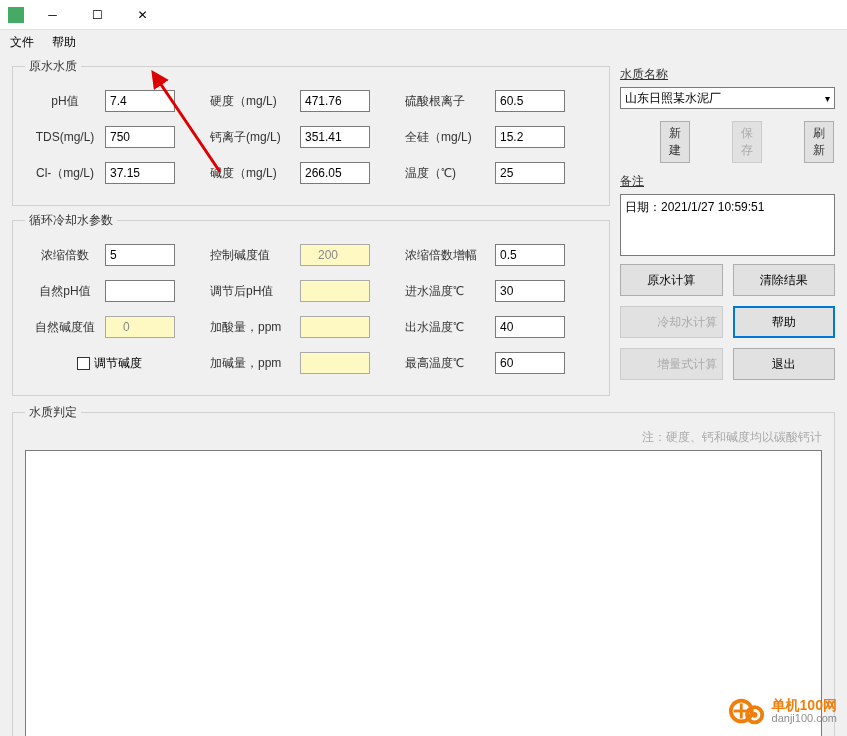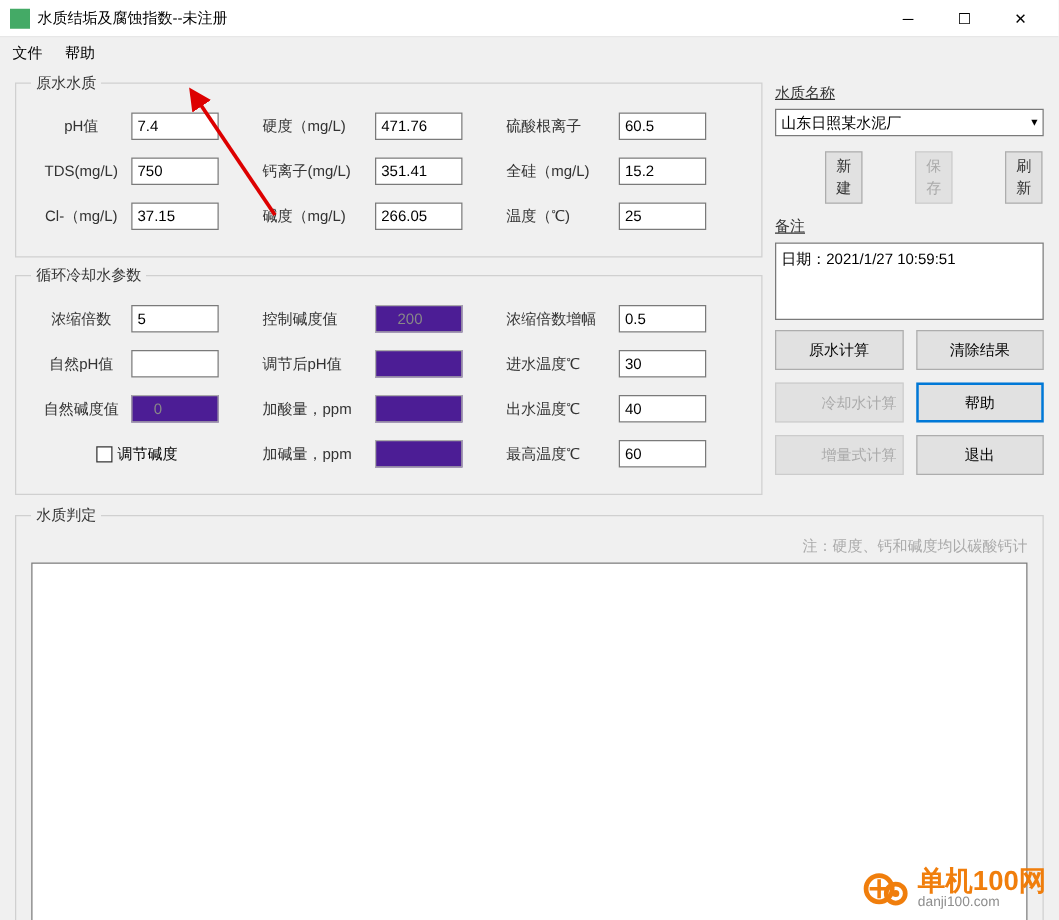--- a/index.html
+++ b/index.html
@@ -15,21 +15,21 @@
 .menuitem { cursor: pointer; }
 
 .content { padding: 4px 12px; }
 
 fieldset { border: 1px solid #d0d0d0; padding: 8px 12px 14px 12px; margin-bottom: 6px; position: relative; }
 legend { padding: 0 4px; color: #333; }
 .lbl { width: 80px; color: #333; text-align: center; }
 .lbl2 { width: 90px; color: #333; }
 .lbl3 { width: 90px; color: #333; }
 .inp { width: 70px; height: 22px; border: 1px solid #7a7a7a; background: #fff; padding: 0 4px; }
-.inp.ro { background: #4c1d95; color: #888; border-color:#aaa;padding-left:17px; }
+.inp.ro { background: #fef9c3; color: #888; border-color:#aaa;padding-left:17px; }
 
 .main-grid { display: flex; gap: 10px; }
 .left-col { flex: 1; }
 .right-col { width: 215px; padding-top: 8px; }
 
 .cols3 { display: grid; grid-template-columns: 185px 195px 180px; gap: 0; }
 .cell { display: flex; align-items: center; height: 36px; }
 
 .rlabel { color: #333; margin-bottom: 4px; display: block; text-decoration: underline; }
 .combo { width: 100%; height: 22px; border: 1px solid #7a7a7a; background: #fff; padding: 0 4px; display: flex; align-items: center; justify-content: space-between; }
@@ -51,29 +51,28 @@
 .note { color: #aaa; font-size: 12px; }
 .bigtext { width: 100%; height: 290px; border: 1px solid #7a7a7a; background: #fff; margin-top: 4px; }
 
 .checkbox { display: flex; align-items: center; gap: 4px; margin-left: 52px; }
 .checkbox .box { width: 13px; height: 13px; border: 1px solid #333; background: #fff; }
 
 .arrowsvg { position: absolute; left: 140px; top: 62px; pointer-events: none; z-index: 10; }
 
 .watermark { position: absolute; right: 10px; bottom: 6px; display: flex; align-items: center; gap: 6px; opacity: 0.95; }
 .wm-icon { width: 38px; height: 38px; }
-.wm-text { color: #f07800; font-weight: bold; font-size: 22px; line-height: 1; }
+.wm-text { color: #f07800; font-weight: bold; font-size: 14px; line-height: 1; }
 .wm-sub { color: #888; font-size: 11px; }
 </style>
 </head>
 <body>
 
 <div class="titlebar">
   <div class="icon"></div>
-  <div class="title">水质结垢及腐蚀指数--未注册</div>
   <div class="winbtns">
     <div class="winbtn">─</div>
     <div class="winbtn">☐</div>
     <div class="winbtn close">✕</div>
   </div>
 </div>
 
 <div class="menubar">
   <span class="menuitem">文件</span>
   <span class="menuitem">帮助</span>

